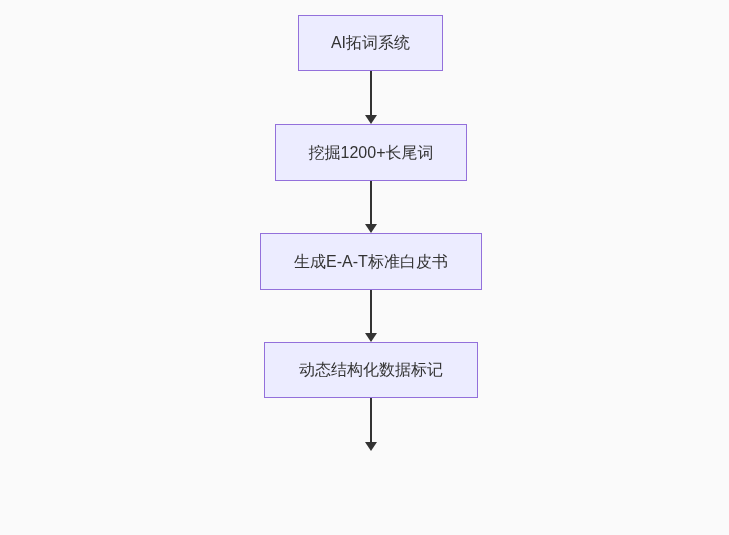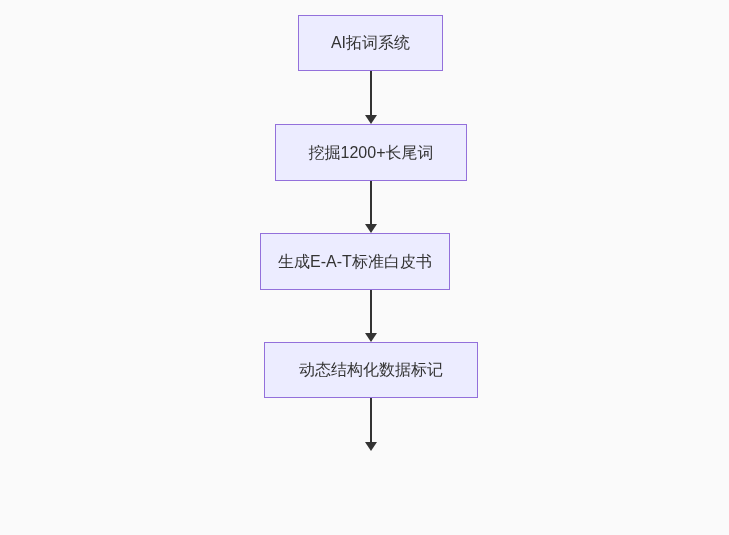--- a/index.html
+++ b/index.html
@@ -23,21 +23,21 @@
     background: var(--node-fill, #ececff);
     border: 1px solid var(--node-border, #9370db);
     color: var(--node-text, #333333);
     font-size: 16px;
     line-height: 1.2;
     text-align: center;
     white-space: nowrap;
   }
   .node1 { left: 298px; top: 15px;  width: 145px; height: 56px; }
   .node2 { left: 275px; top: 124px; width: 192px; height: 57px; }
-  .node3 { left: 260px; top: 233px; width: 190px; height: 57px; }
+  .node3 { left: 260px; top: 233px; width: 222px; height: 57px; }
   .node4 { left: 264px; top: 342px; width: 214px; height: 56px; text-align: right; }
   .node5 { left: 254px; top: 451px; width: 233px; height: 56px; }
 
   .arrow {
     position: absolute;
     left: 365px;
     width: 12px;
     display: flex;
     flex-direction: column;
     align-items: center;

